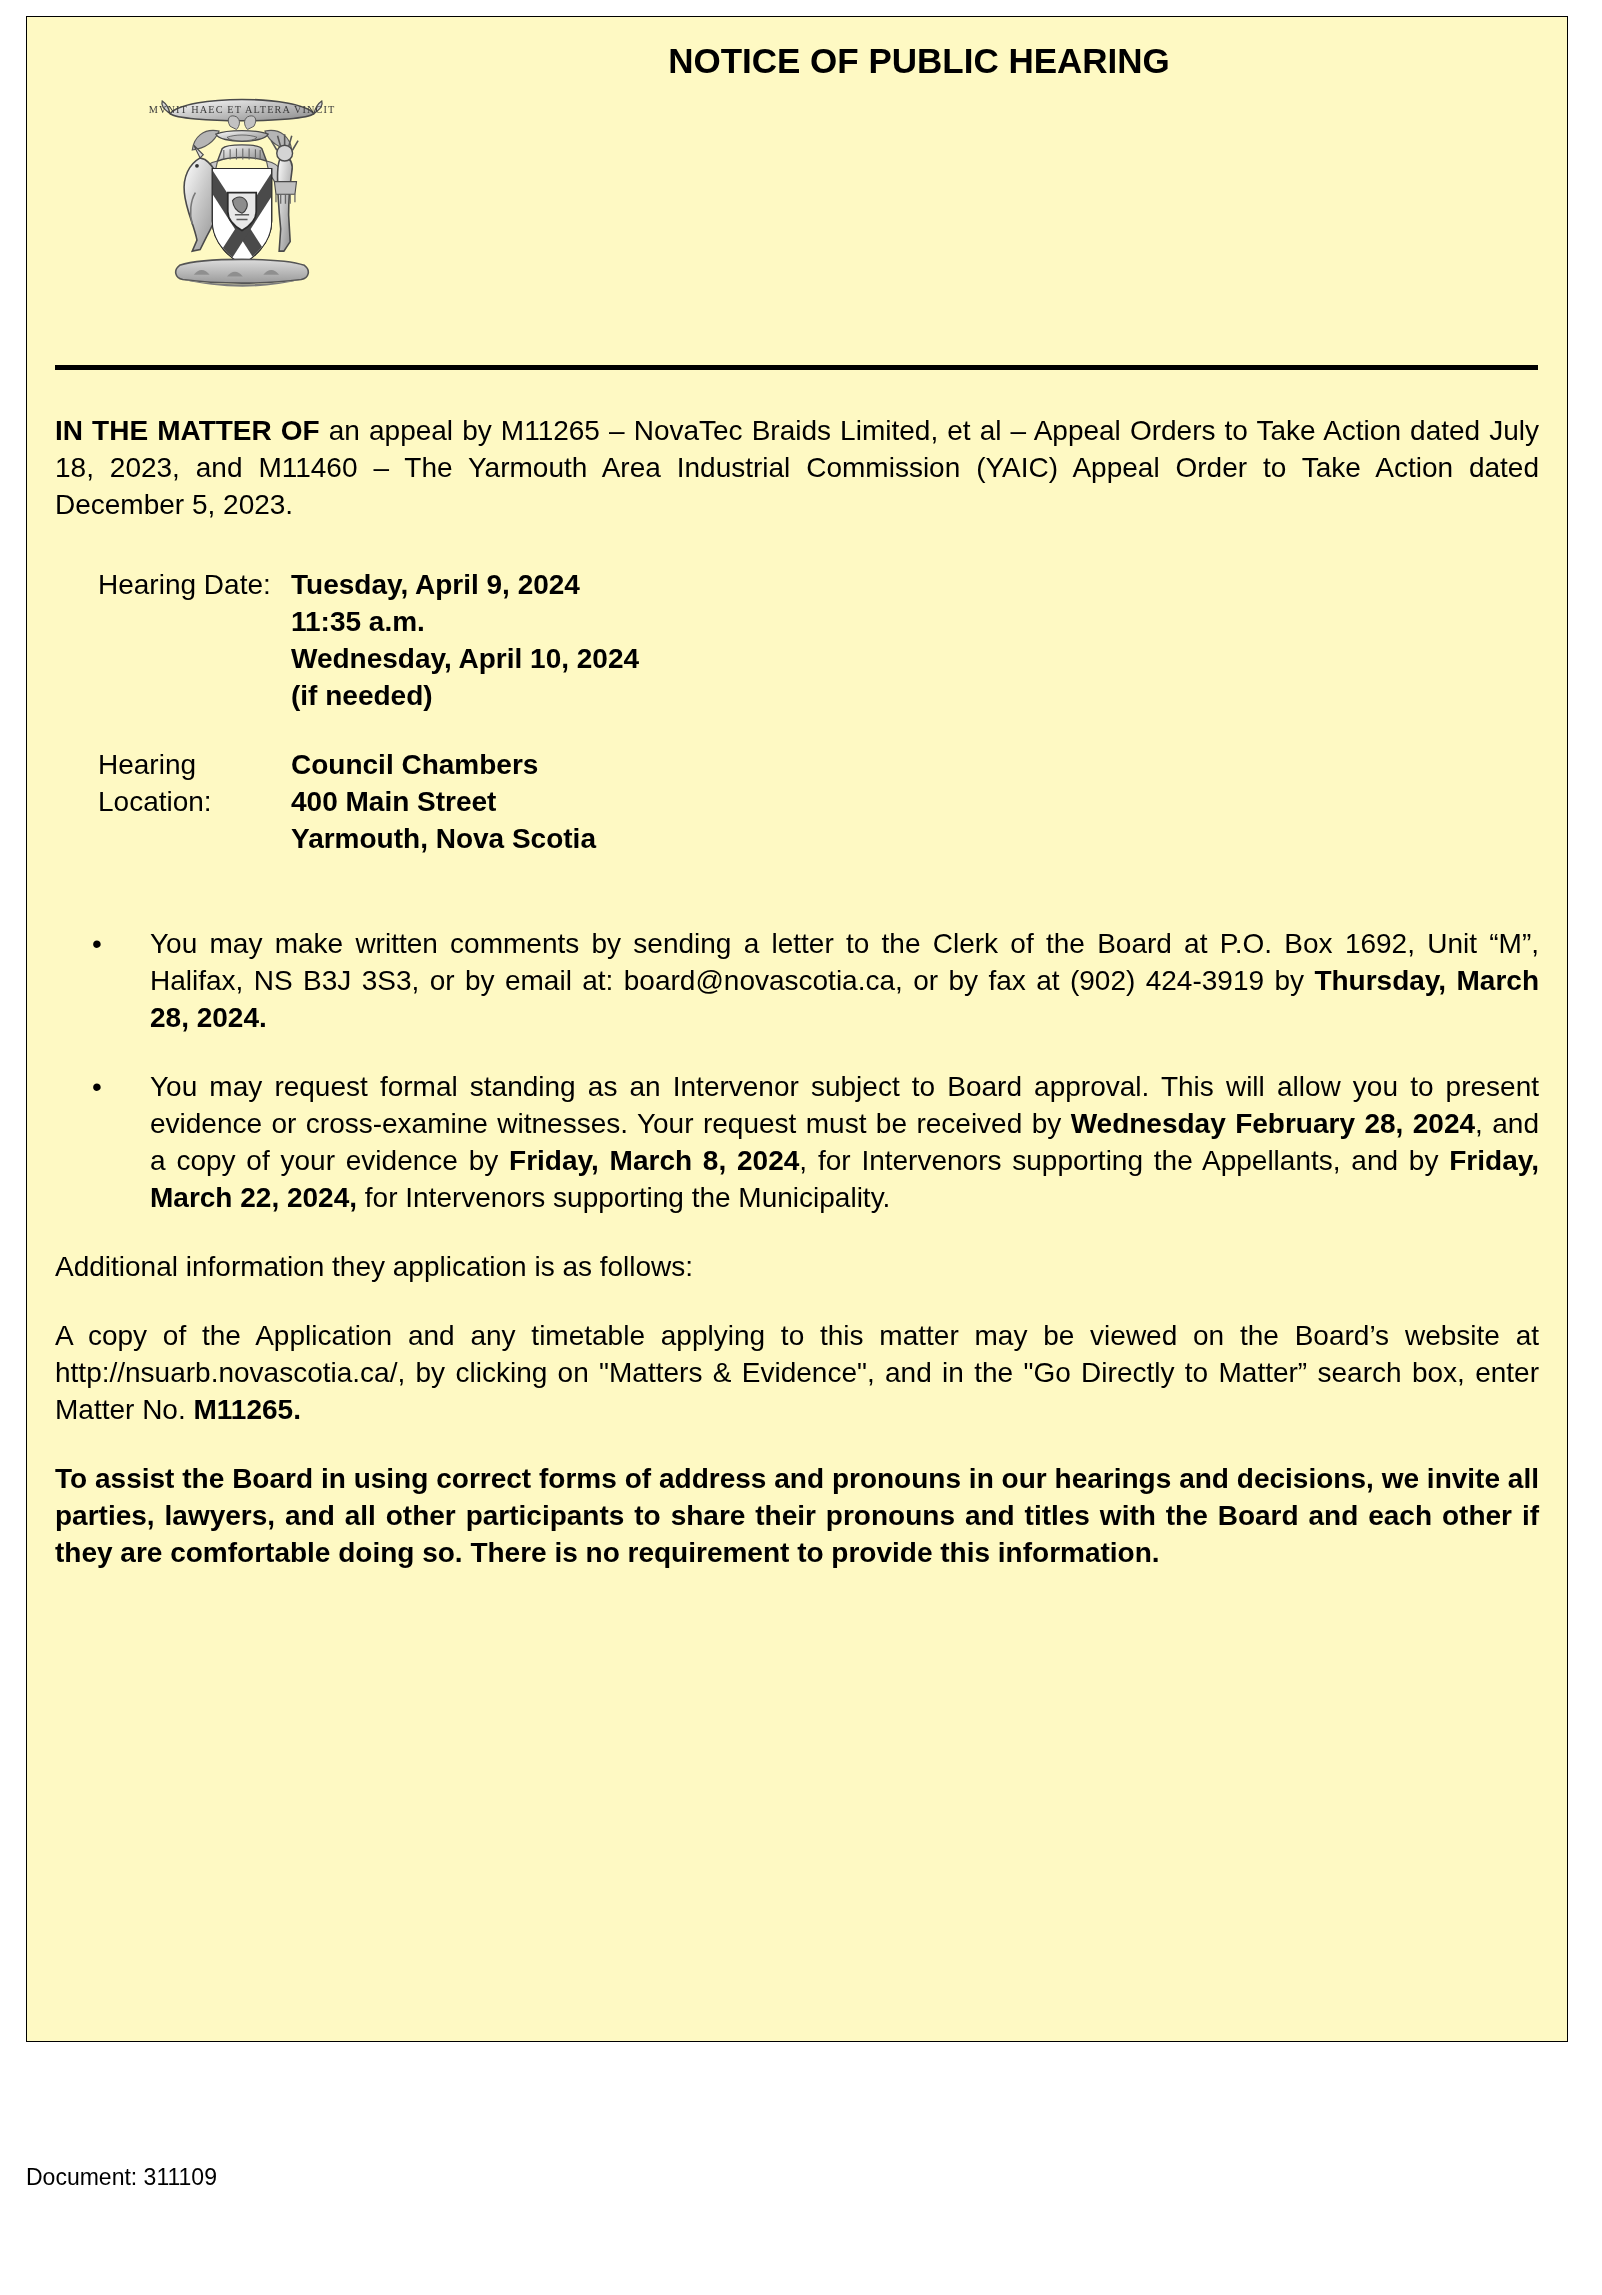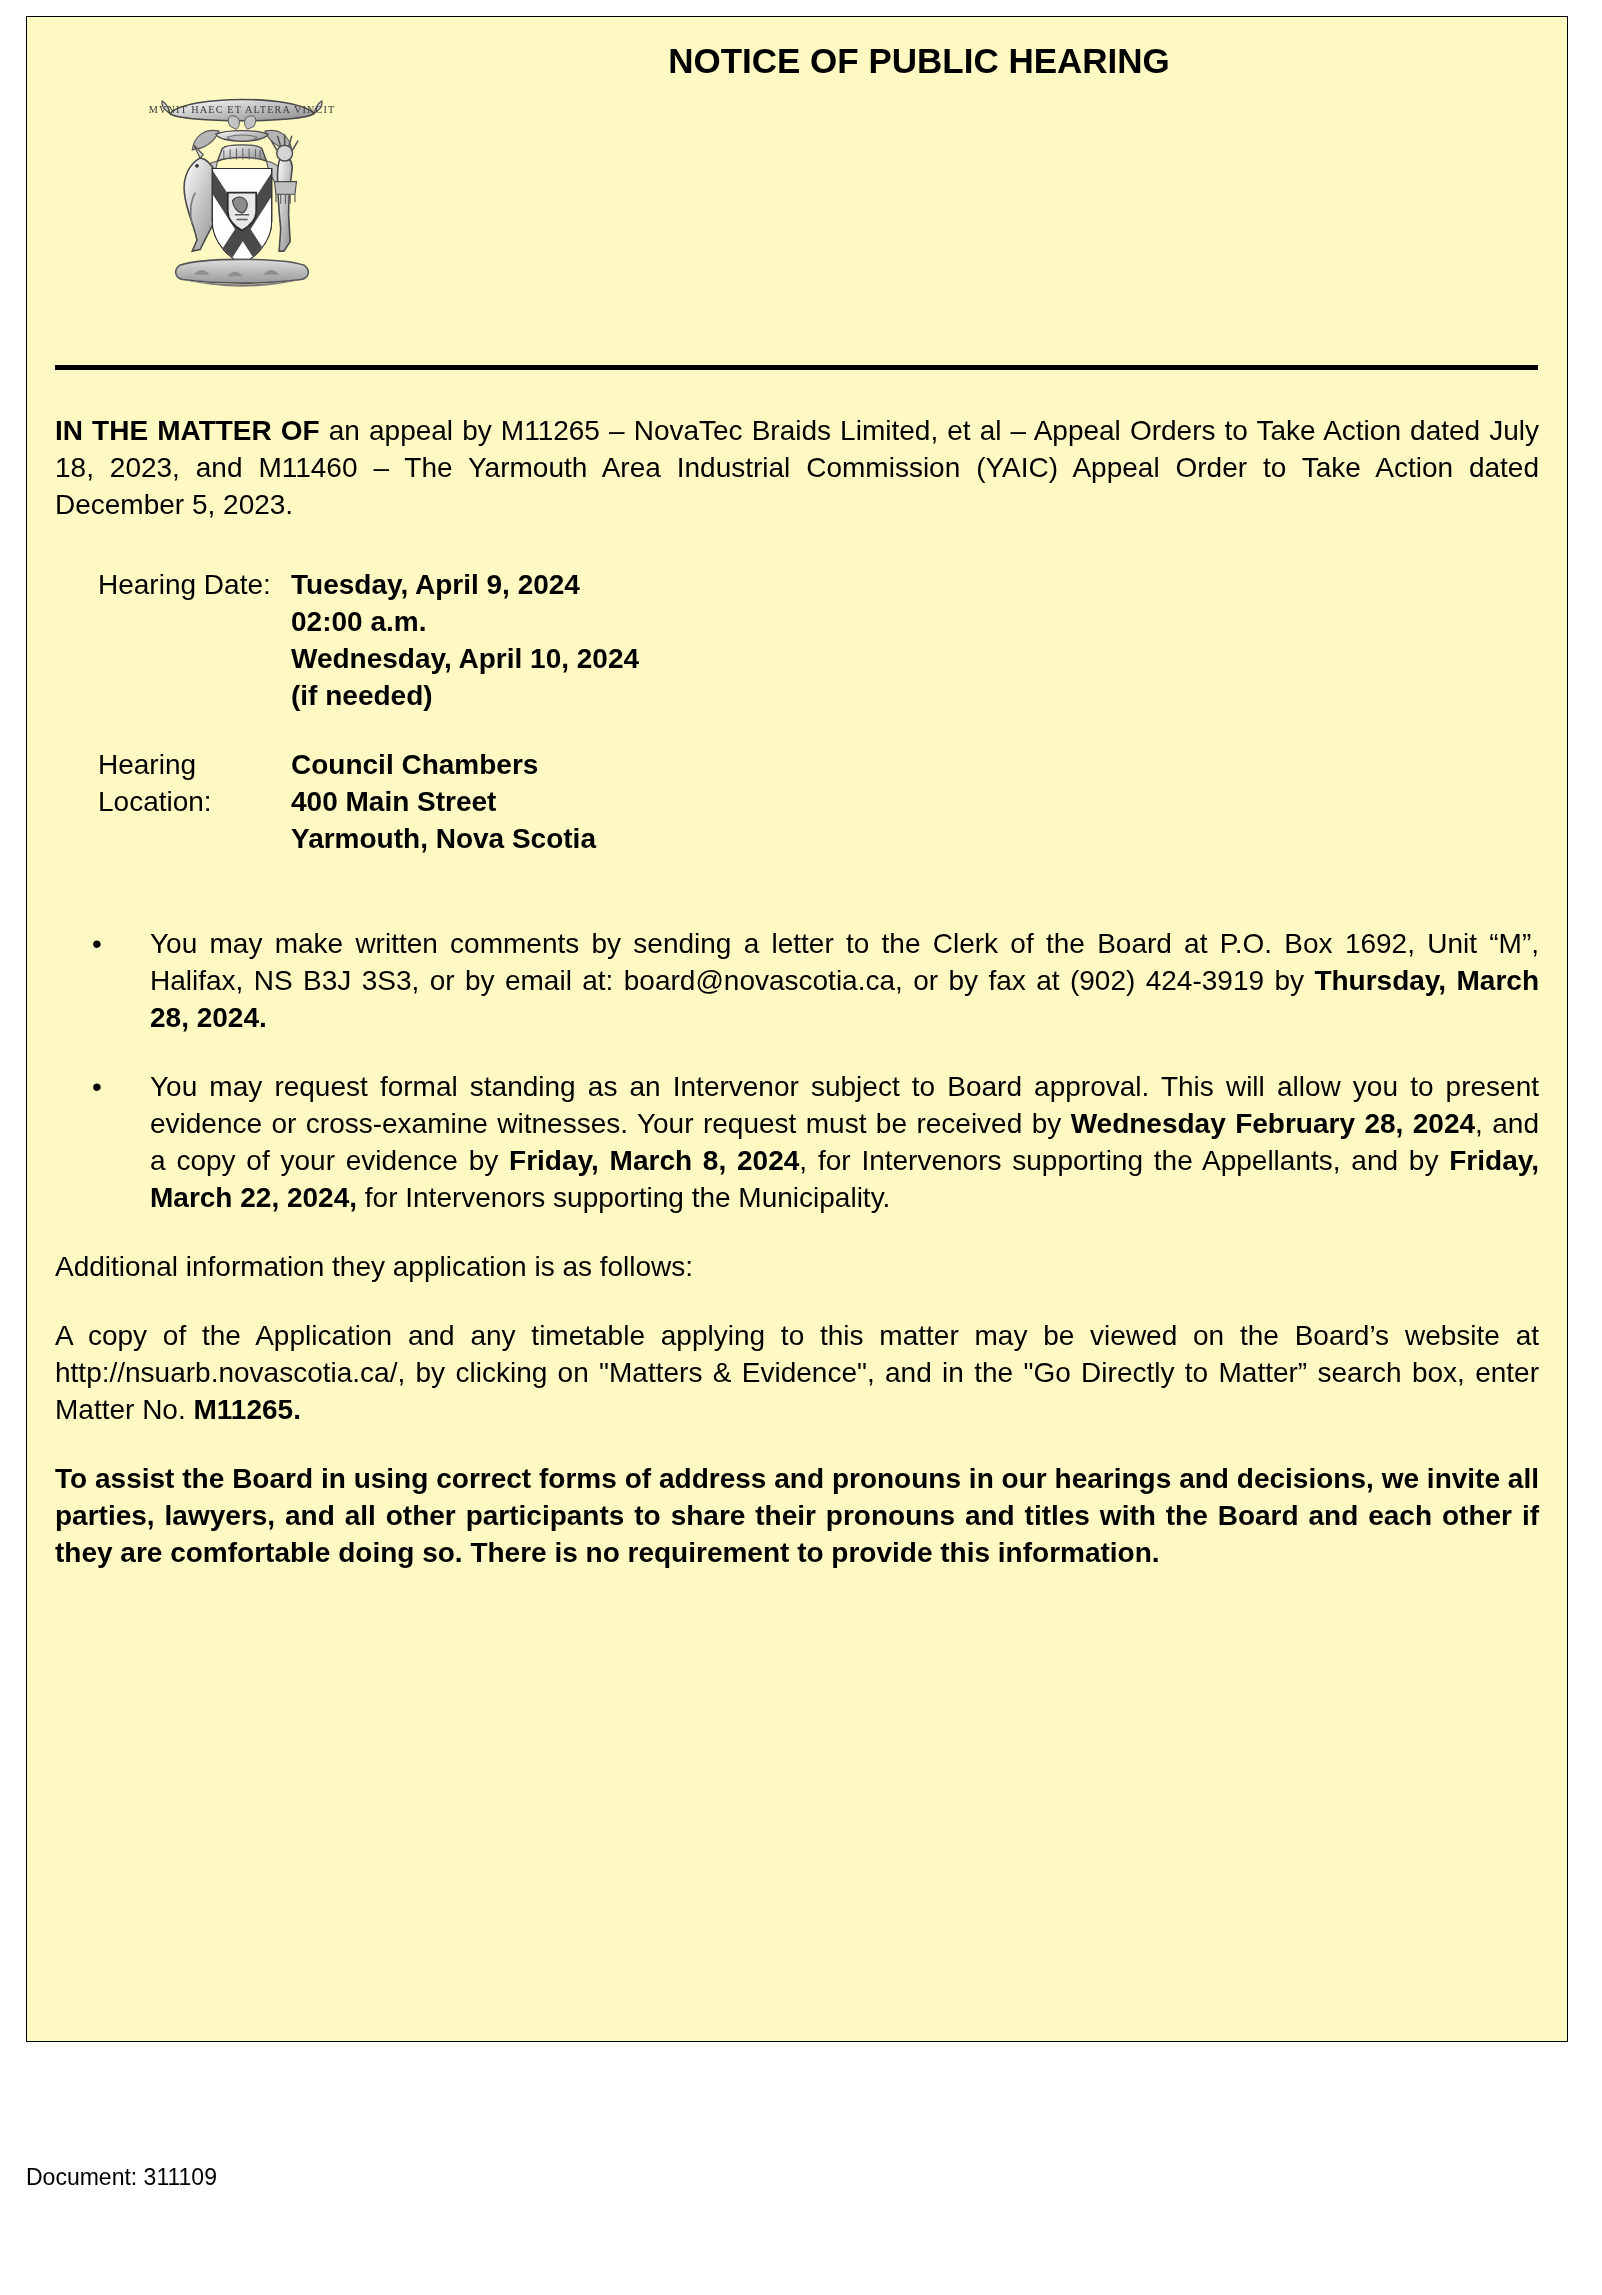--- a/index.html
+++ b/index.html
@@ -224,21 +224,21 @@
   <div id="body">
 
     <div class="para lead"><b>IN THE MATTER OF</b><span> an appeal by M11265 – NovaTec Braids Limited, et al – Appeal Orders to Take Action dated July 18, 2023, and M11460 – The Yarmouth Area Industrial Commission (YAIC) Appeal Order to Take Action dated December 5, 2023.</span></div>
 
     <div class="spacer-54"></div>
 
     <div class="def-row">
       <div class="def-label">Hearing Date:</div>
       <div class="def-value">
         <div>Tuesday, April 9, 2024</div>
-        <div>02:00 a.m.</div>
+        <div>11:35 a.m.</div>
         <div>Wednesday, April 10, 2024</div>
         <div>(if needed)</div>
       </div>
     </div>
 
     <div class="spacer-40"></div>
 
     <div class="def-row">
       <div class="def-label">
         <div>Hearing</div>

